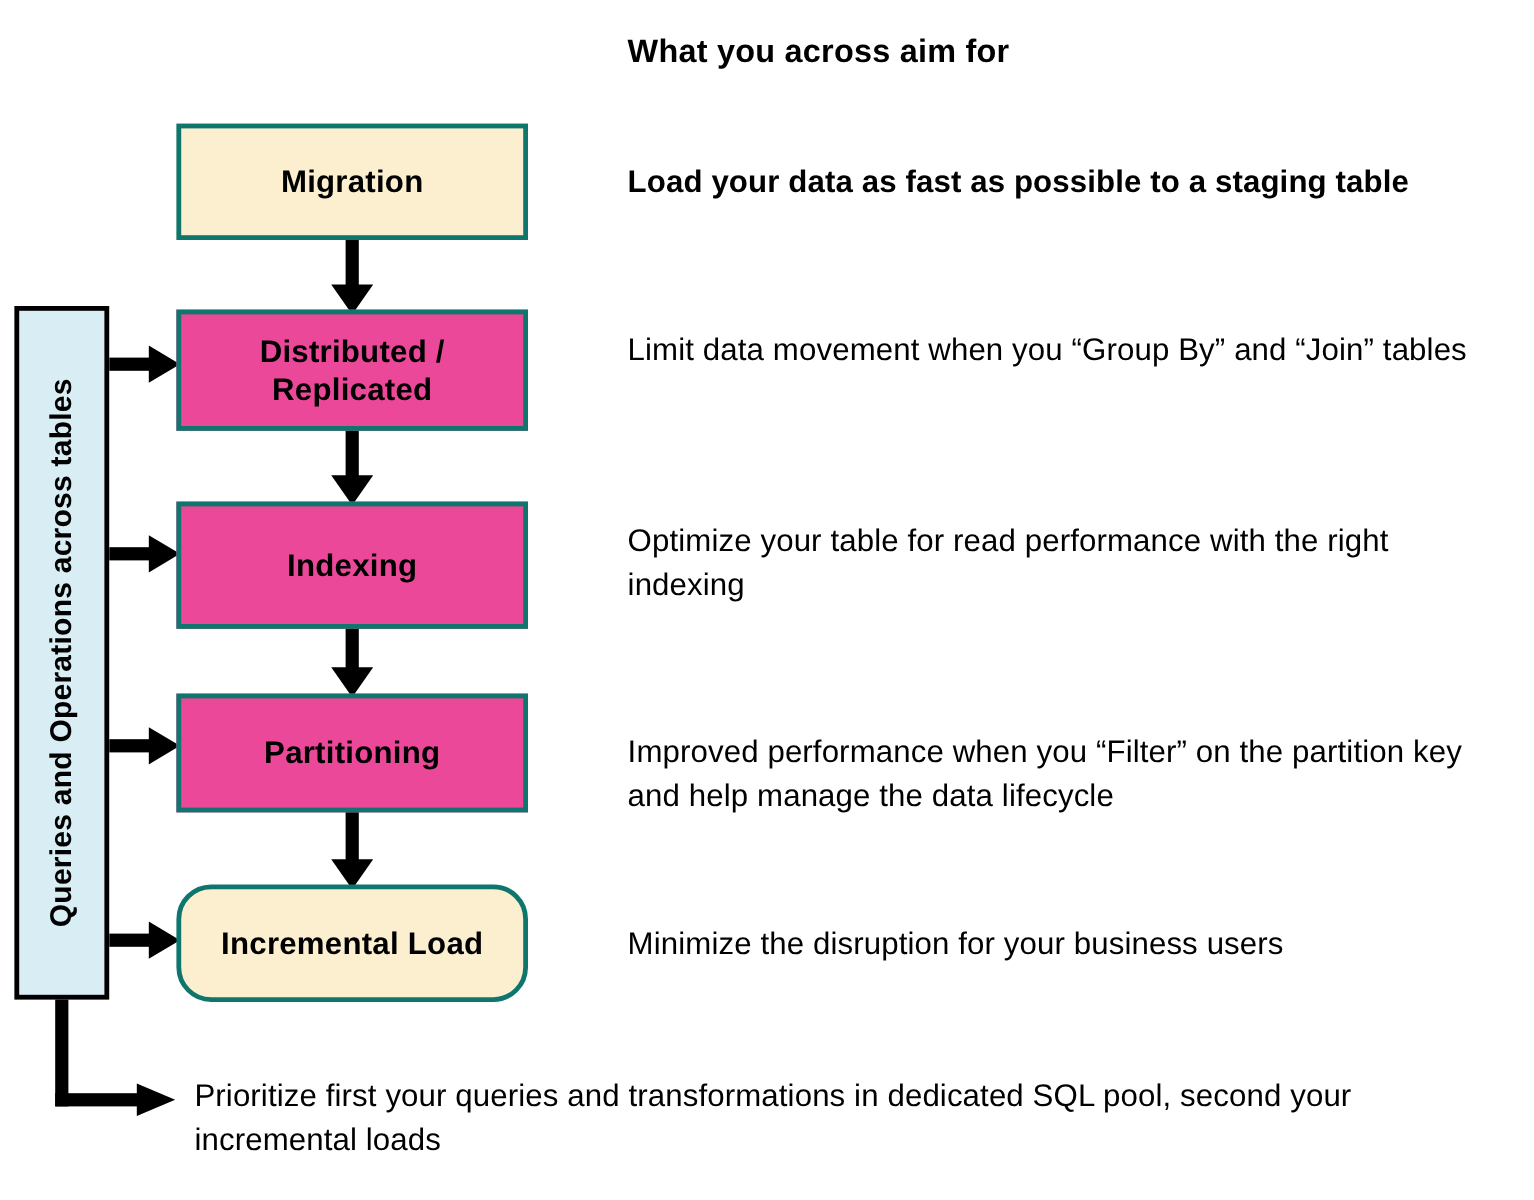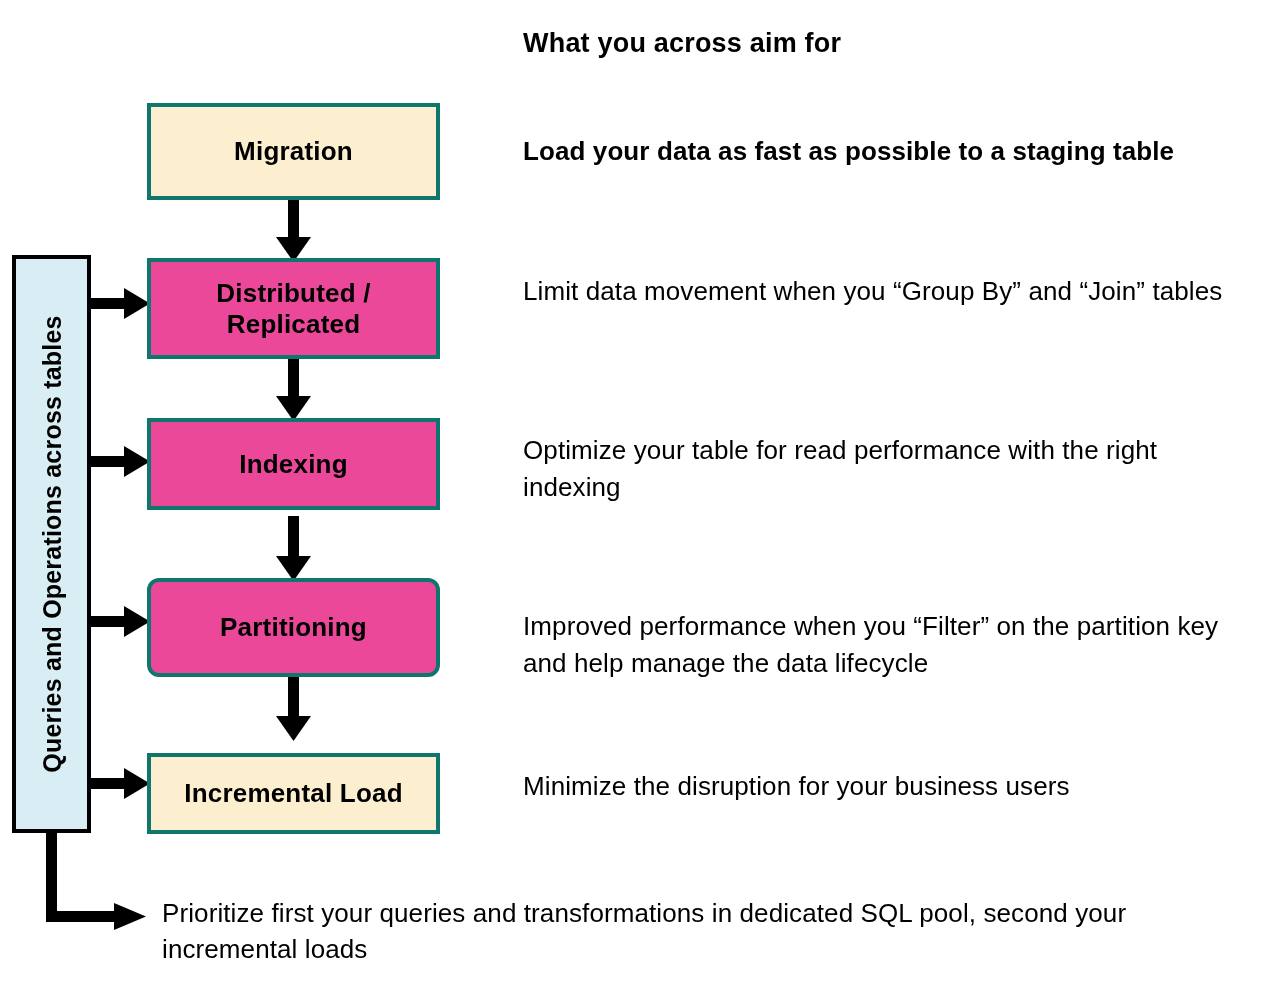--- a/index.html
+++ b/index.html
@@ -109,29 +109,29 @@
     <span>Migration</span>
   </div>
 
   <div class="pbox green" style="left:147px;top:258px;width:293px;height:101px;">
     <span>
       <span>Distributed /</span><br>
       <span>Replicated</span>
     </span>
   </div>
 
-  <div class="pbox green" style="left:147px;top:418px;width:293px;height:92px;">
+  <div class="pbox green" style="left:147px;top:418px;width:293px;height:106px;">
     <span>Indexing</span>
   </div>
 
-  <div class="pbox green" style="left:147px;top:578px;width:293px;height:99px;border-radius:12px;">
+  <div class="pbox green" style="left:147px;top:578px;width:293px;height:99px;">
     <span>Partitioning</span>
   </div>
 
-  <div class="pbox cream" style="left:147px;top:753px;width:293px;height:81px;">
+  <div class="pbox cream" style="left:147px;top:737px;width:293px;height:98px;border-radius:29px;">
     <span>Incremental Load</span>
   </div>
 
   <div class="desc" style="top:133px;font-weight:bold;">Load your data as fast as possible to a staging table</div>
 
   <div class="desc" style="top:273px;">Limit data movement when you “Group By” and “Join” tables</div>
 
   <div class="desc" style="top:432px;">Optimize your table for read performance with the right indexing</div>
 
   <div class="desc" style="top:608px;">Improved performance when you “Filter” on the partition key and help manage the data lifecycle</div>

